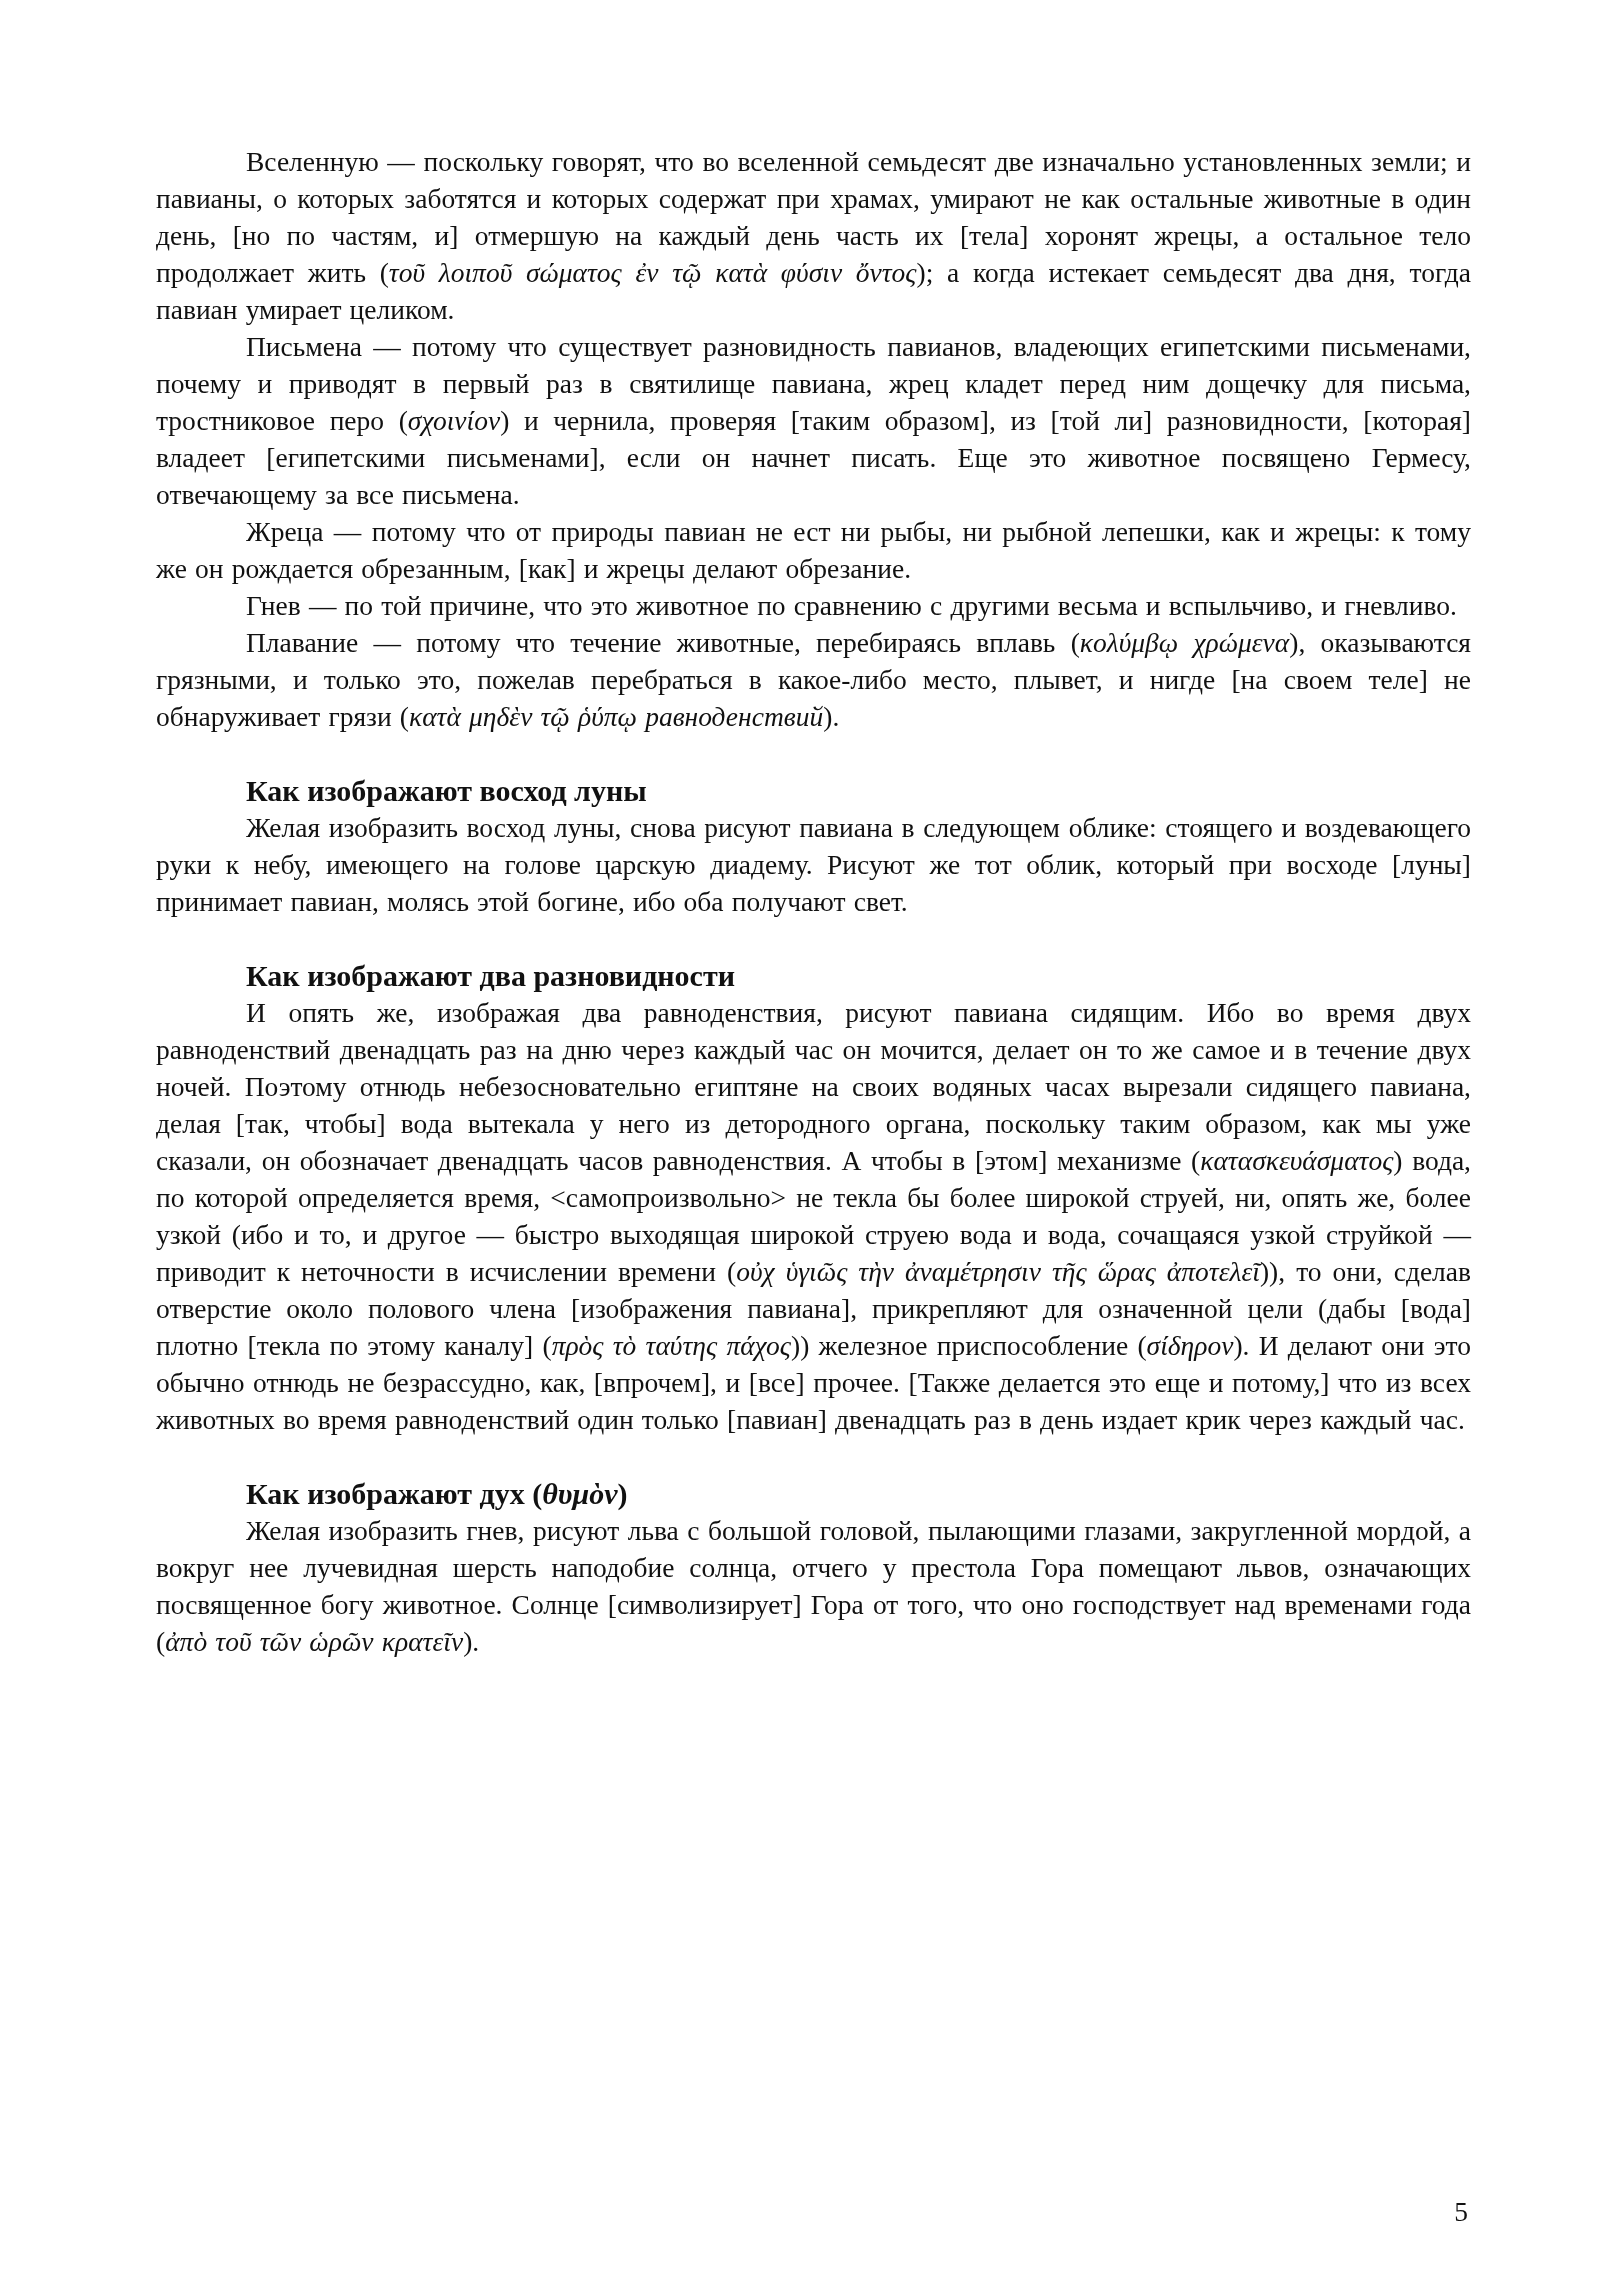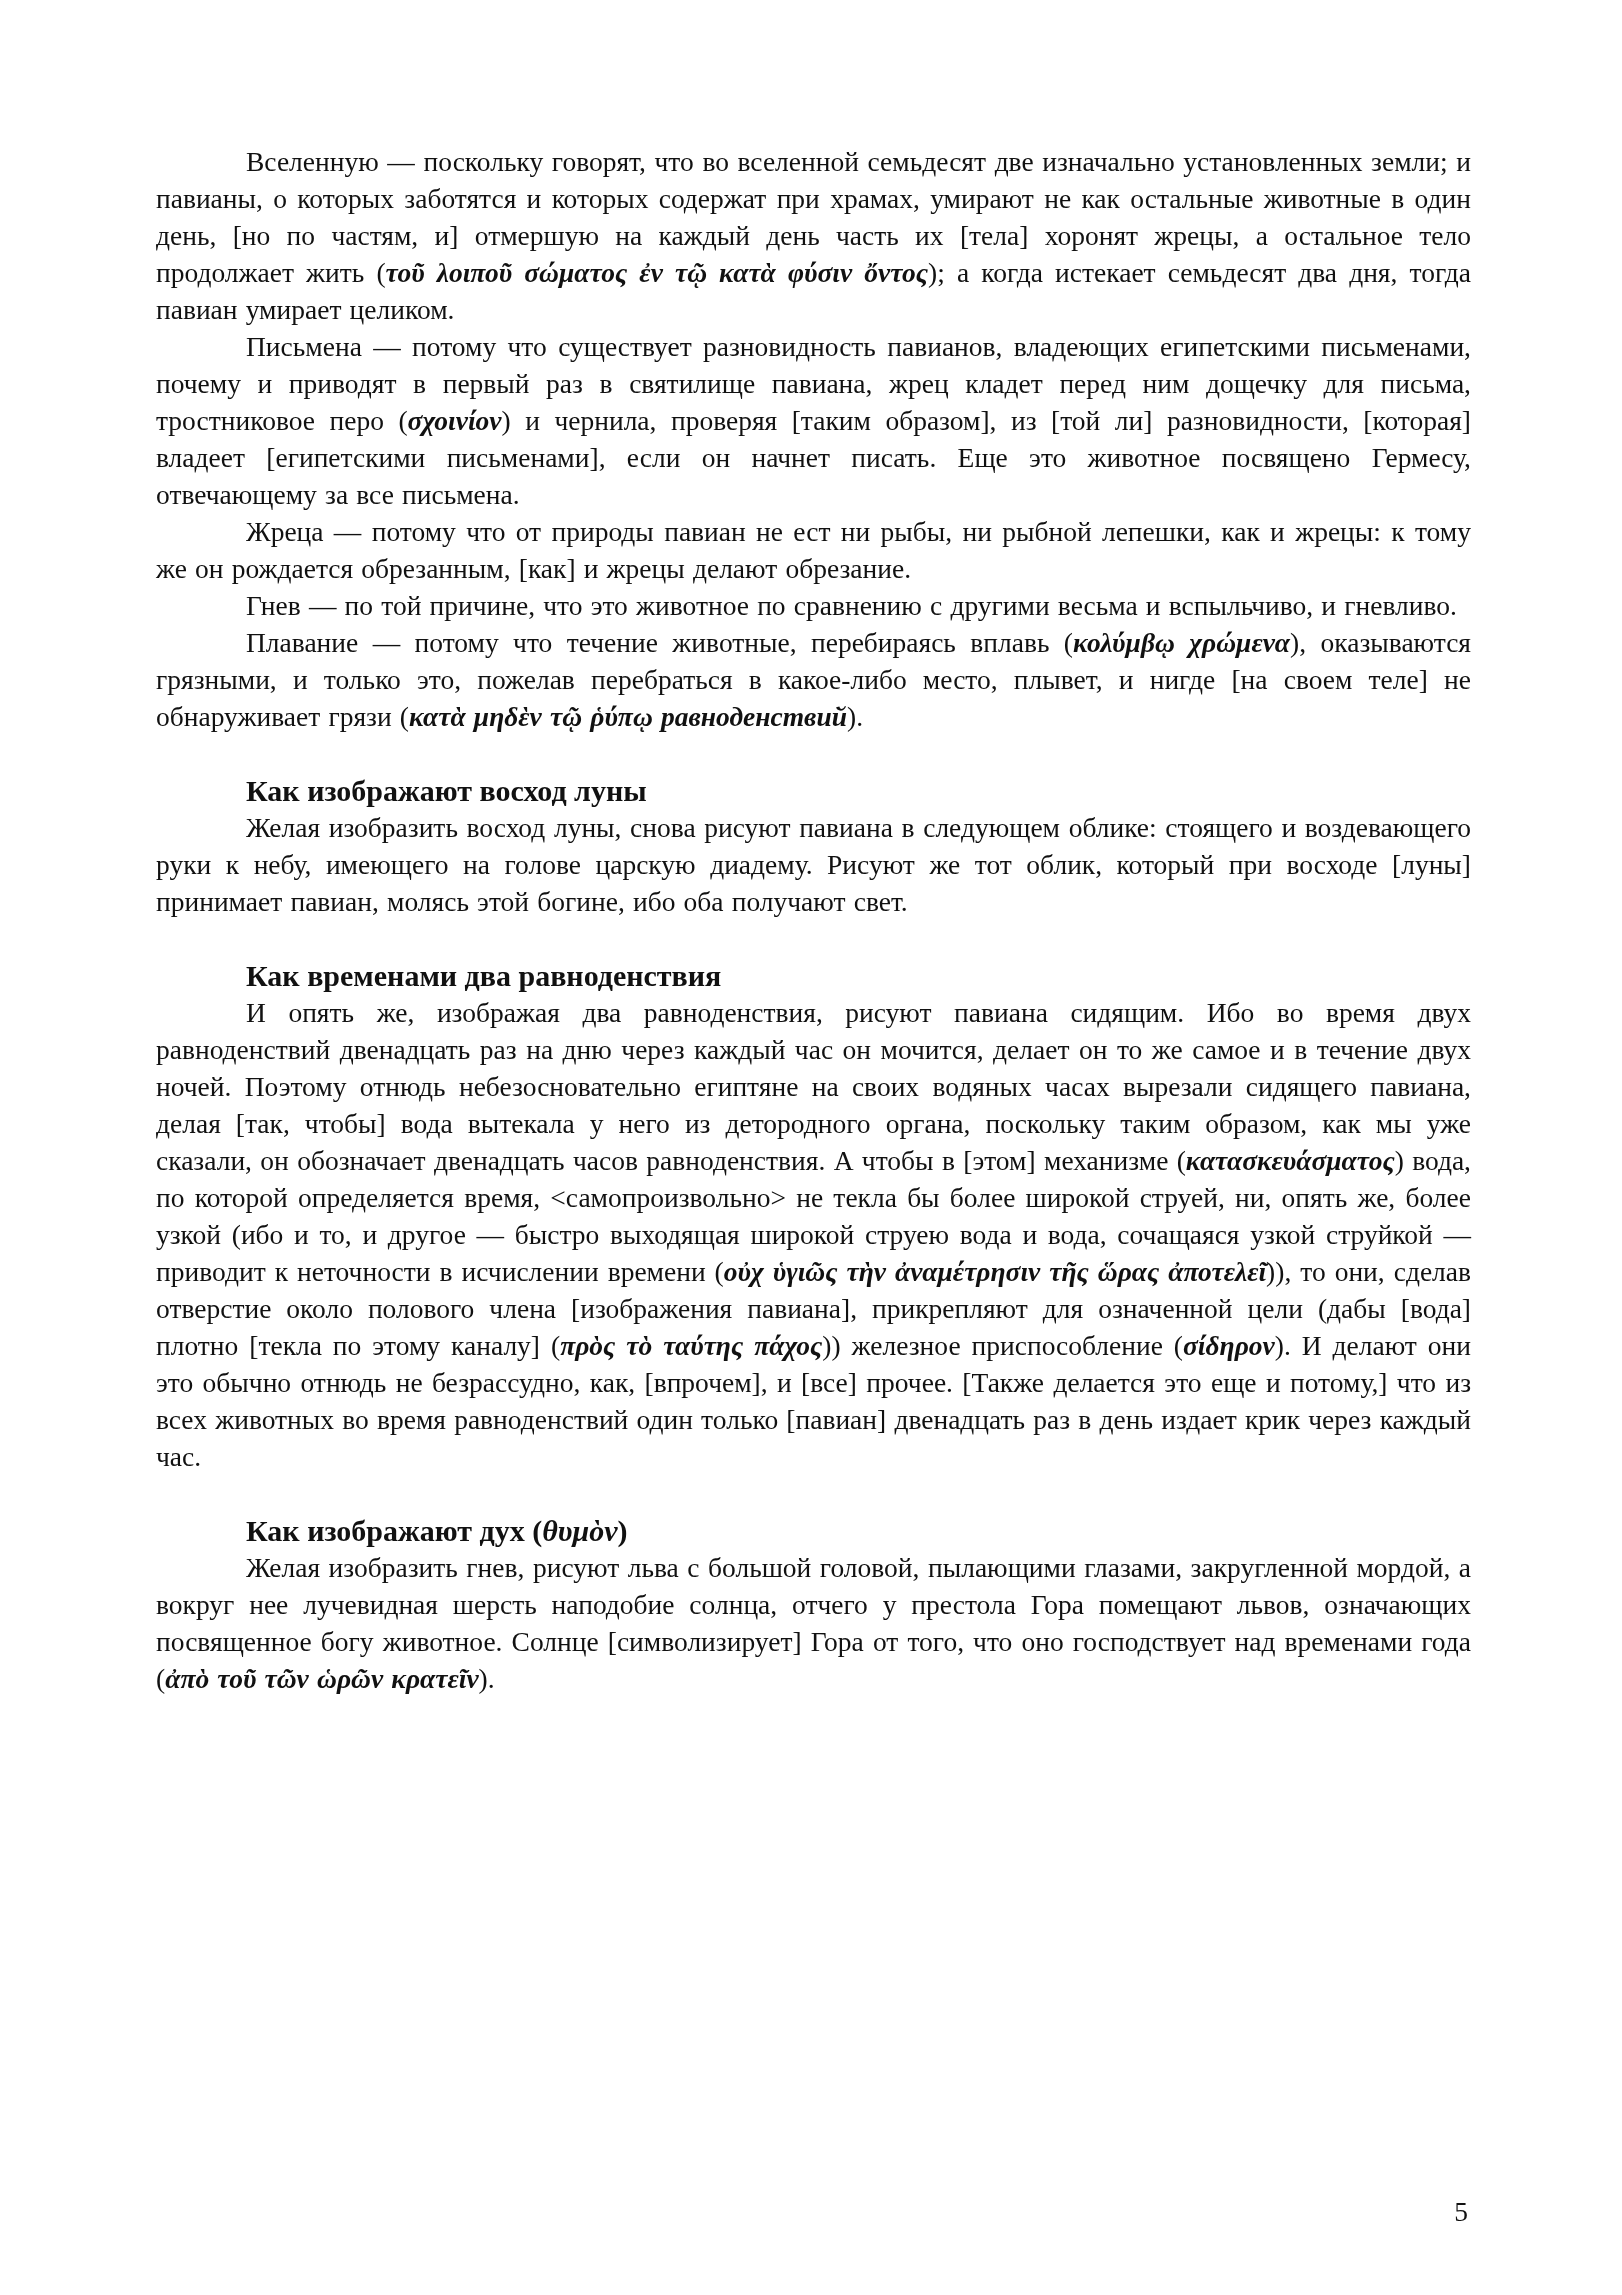--- a/index.html
+++ b/index.html
@@ -33,21 +33,20 @@
   .heading {
     margin: 37px 0 0 0;
     font-size: 30px;
     line-height: 37px;
     font-weight: bold;
     text-align: left;
     text-indent: 90px;
   }
   .greek {
     font-style: italic;
-    font-weight: bold;
   }
   .page-number {
     position: absolute;
     right: 154px;
     bottom: 65px;
     font-size: 27.5px;
     line-height: 37px;
     color: #111111;
   }
 </style>
@@ -58,21 +57,21 @@
   <div class="content">
     <p class="body-para"><span>Вселенную — поскольку говорят, что во вселенной семьдесят две изначально установленных земли; и павианы, о которых заботятся и которых содержат при храмах, умирают не как остальные животные в один день, [но по частям, и] отмершую на каждый день часть их [тела] хоронят жрецы, а остальное тело продолжает жить (</span><span class="greek">τοῦ λοιποῦ σώματος ἐν τῷ κατὰ φύσιν ὄντος</span><span>); а когда истекает семьдесят два дня, тогда павиан умирает целиком.</span></p>
     <p class="body-para"><span>Письмена — потому что существует разновидность павианов, владеющих египетскими письменами, почему и приводят в первый раз в святилище павиана, жрец кладет перед ним дощечку для письма, тростниковое перо (</span><span class="greek">σχοινίον</span><span>) и чернила, проверяя [таким образом], из [той ли] разновидности, [которая] владеет [египетскими письменами], если он начнет писать. Еще это животное посвящено Гермесу, отвечающему за все письмена.</span></p>
     <p class="body-para"><span>Жреца — потому что от природы павиан не ест ни рыбы, ни рыбной лепешки, как и жрецы: к тому же он рождается обрезанным, [как]  и жрецы делают обрезание.</span></p>
     <p class="body-para"><span>Гнев — по той причине, что это животное по сравнению с другими весьма и вспыльчиво, и гневливо.</span></p>
     <p class="body-para"><span>Плавание — потому что течение животные, перебираясь вплавь (</span><span class="greek">κολύμβῳ χρώμενα</span><span>), оказываются грязными, и только это, пожелав перебраться в какое-либо место, плывет, и нигде [на своем теле] не обнаруживает грязи (</span><span class="greek">κατὰ μηδὲν τῷ ῥύπῳ равноденствий</span><span>).</span></p>
 
     <h2 class="heading"><span>Как изображают восход луны</span></h2>
     <p class="body-para"><span>Желая изобразить восход луны, снова рисуют павиана в следующем облике: стоящего и воздевающего руки к небу, имеющего на голове царскую диадему. Рисуют же тот облик, который при восходе [луны] принимает павиан, молясь этой богине, ибо оба получают свет.</span></p>
 
-    <h2 class="heading"><span>Как временами два равноденствия</span></h2>
+    <h2 class="heading"><span>Как изображают два разновидности</span></h2>
     <p class="body-para"><span>И опять же, изображая два равноденствия, рисуют павиана сидящим. Ибо во время двух равноденствий двенадцать раз на дню через каждый час он мочится, делает он то же самое и в течение двух ночей. Поэтому отнюдь небезосновательно египтяне на своих водяных часах вырезали сидящего павиана, делая [так, чтобы] вода вытекала у него из детородного органа, поскольку таким образом, как мы уже сказали, он обозначает двенадцать часов равноденствия. А чтобы в [этом] механизме (</span><span class="greek">κατασκευάσματος</span><span>) вода, по которой определяется время,  &lt;самопроизвольно&gt; не текла бы более широкой струей, ни, опять же, более узкой (ибо и то, и другое — быстро выходящая широкой струею вода и вода, сочащаяся узкой струйкой — приводит к неточности в исчислении времени (</span><span class="greek">οὐχ ὑγιῶς τὴν ἀναμέτρησιν τῆς ὥρας ἀποτελεῖ</span><span>)), то они, сделав отверстие около полового члена [изображения павиана], прикрепляют для означенной цели (дабы [вода] плотно [текла по этому каналу] (</span><span class="greek">πρὸς τὸ ταύτης πάχος</span><span>)) железное приспособление (</span><span class="greek">σίδηρον</span><span>). И делают они это обычно отнюдь не безрассудно, как, [впрочем], и [все] прочее. [Также делается это еще и потому,] что из всех животных во время равноденствий один только [павиан] двенадцать раз в день издает крик через каждый час.</span></p>
 
     <h2 class="heading"><span>Как изображают дух (</span><span class="greek">θυμὸν</span><span>)</span></h2>
     <p class="body-para"><span>Желая изобразить гнев, рисуют льва с большой головой, пылающими глазами, закругленной мордой, а вокруг нее лучевидная шерсть наподобие солнца, отчего у престола Гора помещают львов, означающих посвященное богу животное. Солнце [символизирует] Гора от того, что оно господствует над временами года (</span><span class="greek">ἀπὸ τοῦ τῶν ὡρῶν κρατεῖν</span><span>).</span></p>
 
   </div>
 
   <div class="page-number">5</div>
 </div>
 

